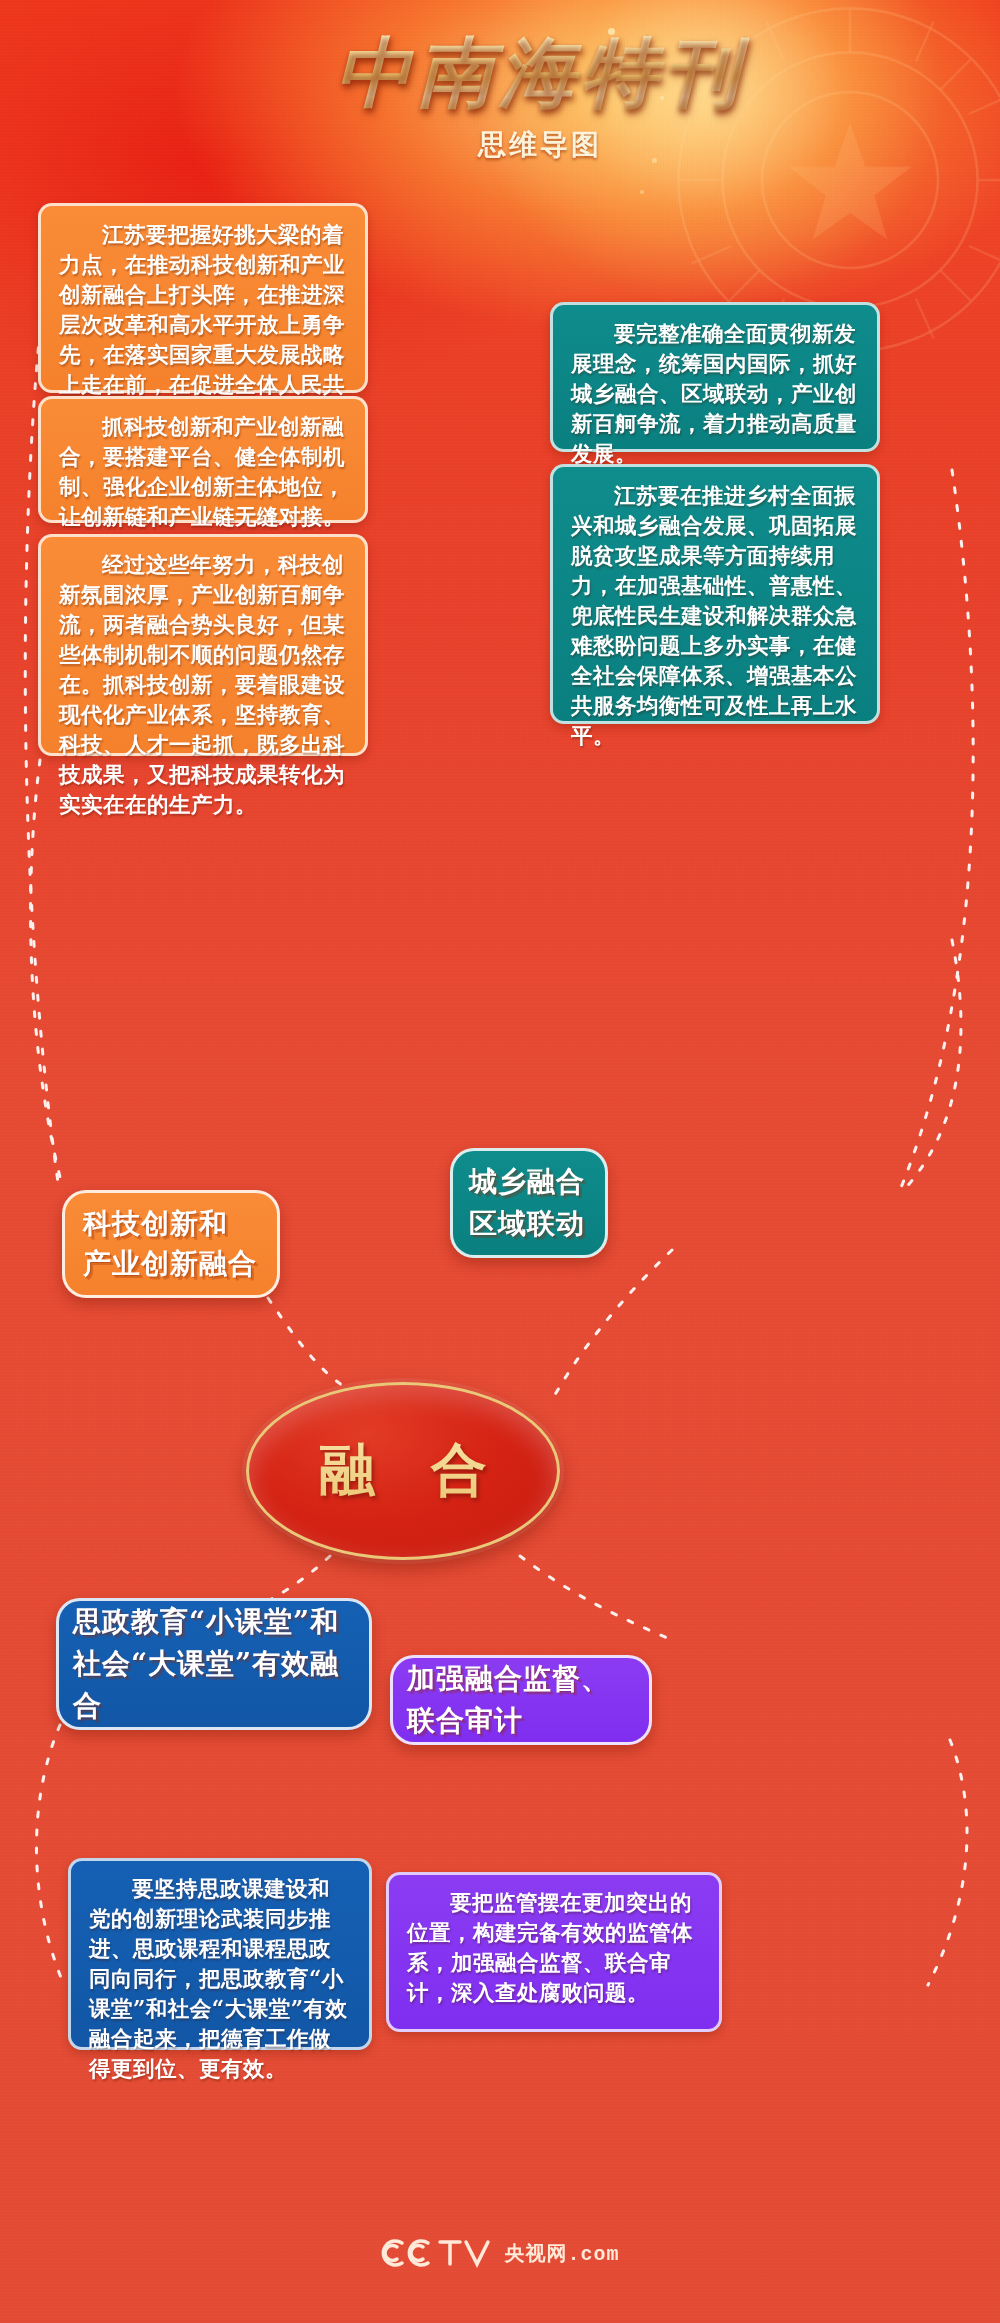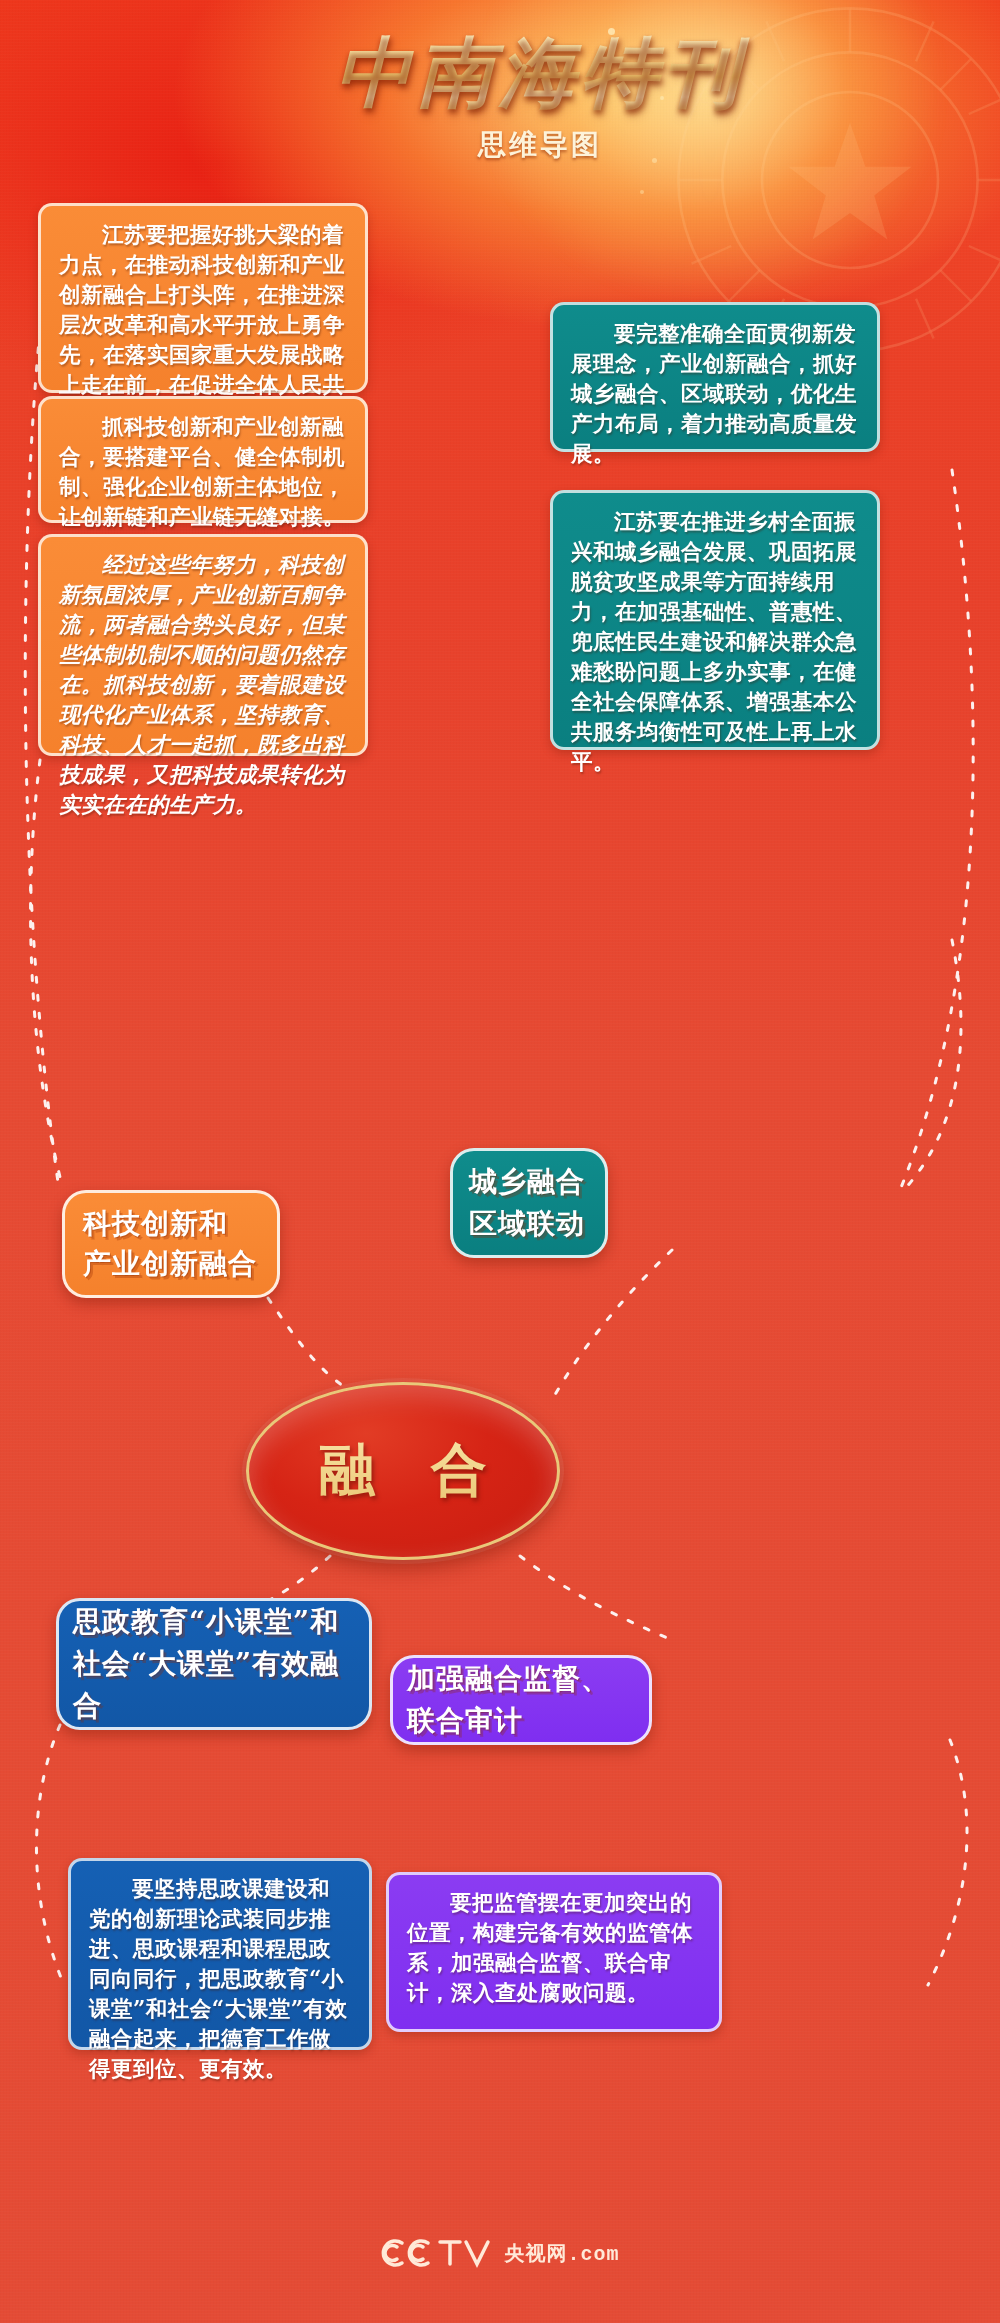--- a/index.html
+++ b/index.html
@@ -188,28 +188,28 @@
 
   <div class="card orange" id="note-o1" style="left:38px;top:203px;width:330px;height:190px;padding:14px 18px 10px 18px;">
     <span class="txt" style="font-size:21.5px;line-height:30px;">江苏要把握好挑大梁的着力点，在推动科技创新和产业创新融合上打头阵，在推进深层次改革和高水平开放上勇争先，在落实国家重大发展战略上走在前，在促进全体人民共同富裕上作示范。</span>
   </div>
 
   <div class="card orange" id="note-o2" style="left:38px;top:396px;width:330px;height:127px;padding:13px 18px 10px 18px;">
     <span class="txt" style="font-size:21.5px;line-height:30px;">抓科技创新和产业创新融合，要搭建平台、健全体制机制、强化企业创新主体地位，让创新链和产业链无缝对接。</span>
   </div>
 
   <div class="card orange" id="note-o3" style="left:38px;top:534px;width:330px;height:222px;padding:13px 18px 10px 18px;">
-    <span class="txt" style="font-size:21.5px;line-height:30px;font-style:italic;">经过这些年努力，科技创新氛围浓厚，产业创新百舸争流，两者融合势头良好，但某些体制机制不顺的问题仍然存在。抓科技创新，要着眼建设现代化产业体系，坚持教育、科技、人才一起抓，既多出科技成果，又把科技成果转化为实实在在的生产力。</span>
+    <span class="txt" style="font-size:21.5px;line-height:30px;">经过这些年努力，科技创新氛围浓厚，产业创新百舸争流，两者融合势头良好，但某些体制机制不顺的问题仍然存在。抓科技创新，要着眼建设现代化产业体系，坚持教育、科技、人才一起抓，既多出科技成果，又把科技成果转化为实实在在的生产力。</span>
   </div>
 
   <div class="card teal" id="note-t1" style="left:550px;top:302px;width:330px;height:150px;padding:14px 18px 10px 18px;">
-    <span class="txt" style="font-size:21.5px;line-height:30px;">要完整准确全面贯彻新发展理念，产业创新融合，抓好城乡融合、区域联动，优化生产力布局，着力推动高质量发展。</span>
-  </div>
-
-  <div class="card teal" id="note-t2" style="left:550px;top:464px;width:330px;height:260px;padding:14px 18px 10px 18px;margin-top:26px;">
+    <span class="txt" style="font-size:21.5px;line-height:30px;">要完整准确全面贯彻新发展理念，统筹国内国际，抓好城乡融合、区域联动，产业创新百舸争流，着力推动高质量发展。</span>
+  </div>
+
+  <div class="card teal" id="note-t2" style="left:550px;top:464px;width:330px;height:260px;padding:14px 18px 10px 18px;">
     <span class="txt" style="font-size:21.5px;line-height:30px;">江苏要在推进乡村全面振兴和城乡融合发展、巩固拓展脱贫攻坚成果等方面持续用力，在加强基础性、普惠性、兜底性民生建设和解决群众急难愁盼问题上多办实事，在健全社会保障体系、增强基本公共服务均衡性可及性上再上水平。</span>
   </div>
 
   <div class="branch orange" id="branch-tech" style="left:62px;top:1190px;width:218px;height:108px;padding:0 18px;">
     <span class="btxt" style="font-size:28px;line-height:40px;white-space:pre-line;">科技创新和
 产业创新融合</span>
   </div>
 
   <div class="branch teal" id="branch-urban" style="left:450px;top:1148px;width:158px;height:110px;padding:0 16px;">
     <span class="btxt" style="font-size:28px;line-height:42px;white-space:pre-line;">城乡融合

